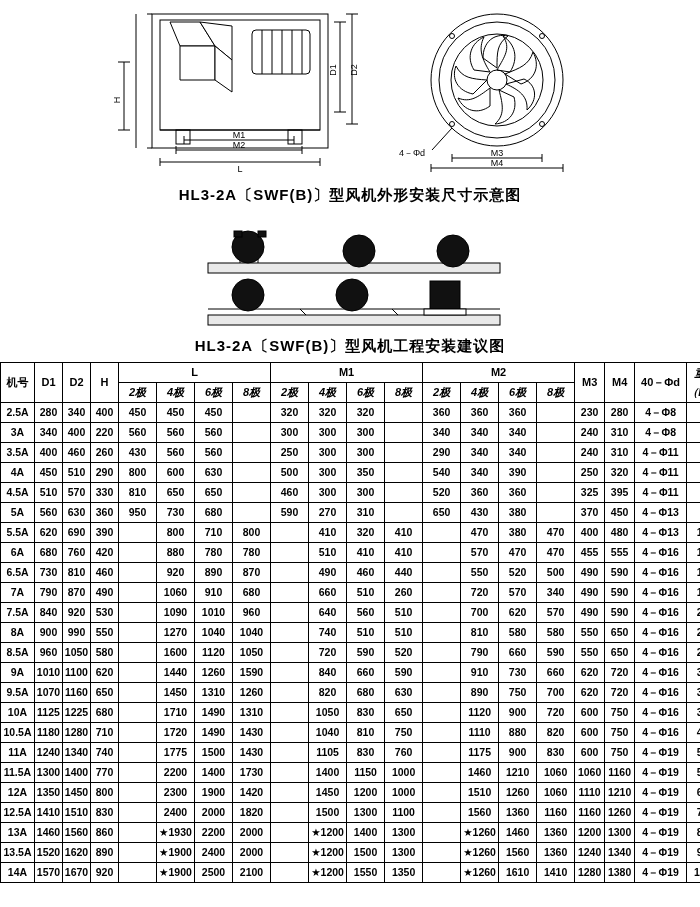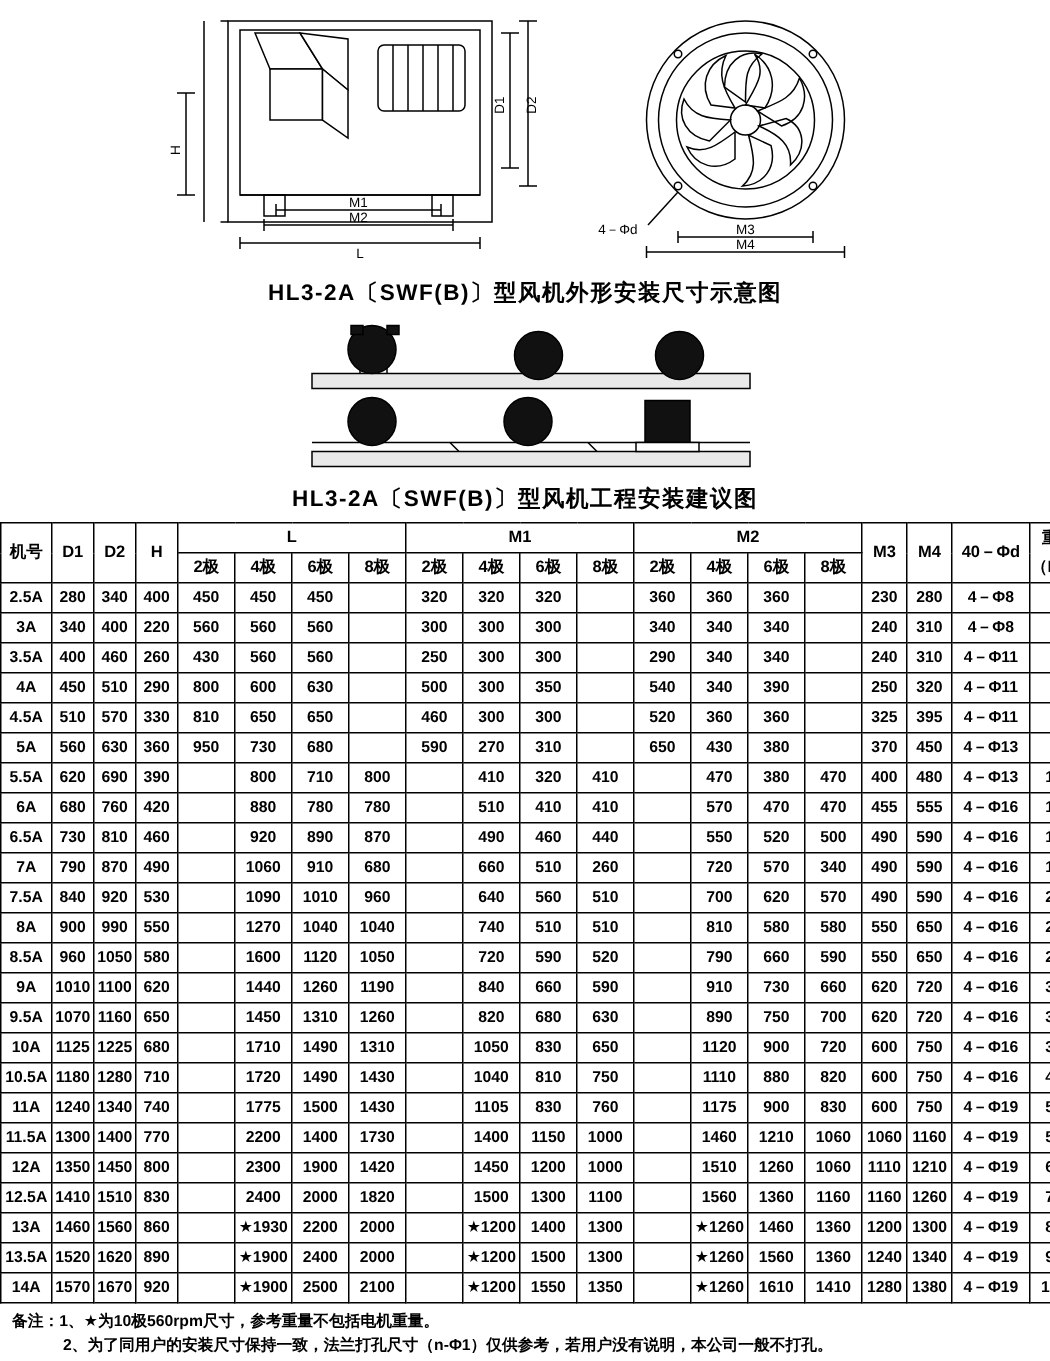--- a/index.html
+++ b/index.html
@@ -1,24 +1,24 @@
 <!DOCTYPE html>
 <html><head>
 <meta charset="utf-8">
 <style>
   html,body{margin:0;padding:0;background:#fff;}
   body{width:700px;height:907px;font-family:"Liberation Sans","DejaVu Sans",sans-serif;color:#000;position:relative;overflow:hidden;}
   .diagram-area{position:relative;width:700px;height:180px;}
-  .caption{text-align:center;font-size:15px;font-weight:bold;letter-spacing:1px;margin:6px 0 4px;}
+  .caption{text-align:center;font-size:15px;font-weight:bold;letter-spacing:1px;margin:6px 0 18px;}
   .caption2{text-align:center;font-size:15px;font-weight:bold;letter-spacing:1px;margin:4px 16px 6px;}
   .install-area{position:relative;width:700px;height:110px;}
   table.spec{border-collapse:collapse;width:686px;margin:0 auto;table-layout:fixed;}
   table.spec td,table.spec th{border:1px solid #000;font-size:10.5px;text-align:center;padding:0;height:19px;line-height:19px;font-weight:bold;}
   table.spec th{font-size:11px;}
-  .hdr-sub{font-size:10px;}
+  .hdr-sub{font-size:10px;font-style:italic;}
   .notes{font-size:10.5px;line-height:16px;margin:4px 6px 0 8px;font-weight:bold;}
   .notes div{white-space:nowrap;}
   svg{display:block;}
 </style>
 </head>
 <body>
 
 <div class="diagram-area">
   <svg width="700" height="180" viewBox="0 0 700 180">
     <g stroke="#000" fill="none" stroke-width="1">
@@ -483,21 +483,21 @@
         <td>270</td>
       </tr>
       <tr>
         <td>9A</td>
         <td>1010</td>
         <td>1100</td>
         <td>620</td>
         <td></td>
         <td>1440</td>
         <td>1260</td>
-        <td>1190</td>
+        <td>1590</td>
         <td></td>
         <td>840</td>
         <td>660</td>
         <td>590</td>
         <td></td>
         <td>910</td>
         <td>730</td>
         <td>660</td>
         <td>620</td>
         <td>720</td>
@@ -721,15 +721,13 @@
         <td>1410</td>
         <td>1280</td>
         <td>1380</td>
         <td>4－Φ19</td>
         <td>1000</td>
       </tr>
     </tbody>
 </table>
 
 <div class="notes">
-  <div><span>备注：</span><span>1、★为10极560rpm尺寸，参考重量不包括电机重量。</span></div>
-  <div style="margin-left:34px">2、为了同用户的安装尺寸保持一致，法兰打孔尺寸（n-Φ1）仅供参考，若用户没有说明，本公司一般不打孔。</div>
 </div>
 
 </body></html>

